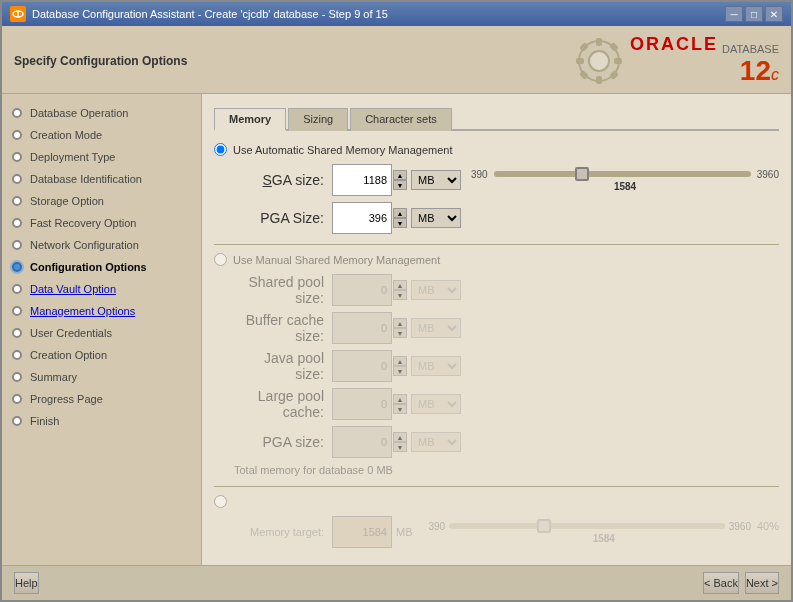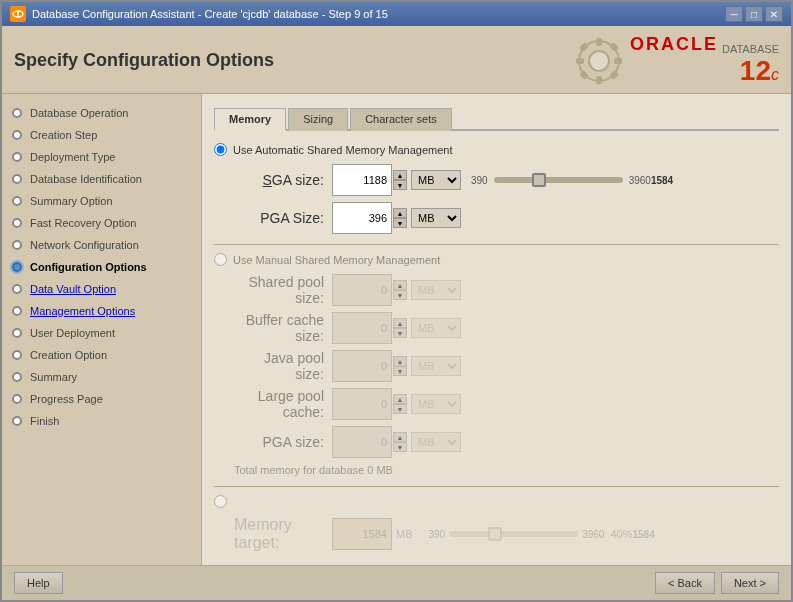--- a/index.html
+++ b/index.html
@@ -65,21 +65,21 @@
     .header-area {
       background: #d4c9b0;
       padding: 8px 12px 6px 12px;
       display: flex;
       align-items: center;
       justify-content: space-between;
       border-bottom: 1px solid #b0a888;
       flex-shrink: 0;
     }
     .header-title {
-      font-size: 18px;
+      font-size: 12px;
       font-weight: bold;
       color: #333;
     }
     .main-content {
       display: flex;
       flex: 1;
       overflow: hidden;
     }
     .sidebar {
       width: 200px;
@@ -241,47 +241,49 @@
       margin-left: 20px;
       margin-bottom: 8px;
     }
     .mem-slider-row {
       display: flex;
       align-items: center;
       margin-left: 20px;
     }
     .mem-slider-label {
       width: 90px;
-      font-size: 16px;
+      font-size: 11px;
       color: #999;
+      text-align: right;
       margin-right: 8px;
     }
     .footer {
       background: #c8c0a8;
       border-top: 1px solid #b0a888;
       padding: 6px 12px;
       display: flex;
       align-items: center;
       justify-content: space-between;
       flex-shrink: 0;
     }
     .footer-btn {
-      padding: 4px 12px;
+      padding: 4px 0;
       background: linear-gradient(to bottom, #d8d0c0, #c0b8a8);
       border: 1px solid #999;
       cursor: pointer;
       font-size: 11px;
       color: #333;
     }
     .footer-right {
       display: flex;
       gap: 6px;
     }
     .sga-slider-area {
       display: flex;
+      flex-direction: column;
       flex: 1;
       margin-left: 10px;
     }
     input[type="range"] {
       width: 100%;
       height: 6px;
       -webkit-appearance: none;
       background: #b0a888;
       border-radius: 3px;
       outline: none;
@@ -362,33 +364,33 @@
 
   <div class="main-content">
 
     <div class="sidebar">
       <div class="sidebar-item">
         <span class="sidebar-dot"></span>
         <span>Database Operation</span>
       </div>
       <div class="sidebar-item">
         <span class="sidebar-dot"></span>
-        <span>Creation Step</span>
+        <span>Creation Mode</span>
       </div>
       <div class="sidebar-item">
         <span class="sidebar-dot"></span>
         <span>Deployment Type</span>
       </div>
       <div class="sidebar-item">
         <span class="sidebar-dot"></span>
         <span>Database Identification</span>
       </div>
       <div class="sidebar-item">
         <span class="sidebar-dot"></span>
-        <span>Summary Option</span>
+        <span>Storage Option</span>
       </div>
       <div class="sidebar-item">
         <span class="sidebar-dot"></span>
         <span>Fast Recovery Option</span>
       </div>
       <div class="sidebar-item">
         <span class="sidebar-dot"></span>
         <span>Network Configuration</span>
       </div>
       <div class="sidebar-item bold-active">
@@ -398,21 +400,21 @@
       <div class="sidebar-item link">
         <span class="sidebar-dot"></span>
         <span>Data Vault Option</span>
       </div>
       <div class="sidebar-item link">
         <span class="sidebar-dot"></span>
         <span>Management Options</span>
       </div>
       <div class="sidebar-item">
         <span class="sidebar-dot"></span>
-        <span>User Deployment</span>
+        <span>User Credentials</span>
       </div>
       <div class="sidebar-item">
         <span class="sidebar-dot"></span>
         <span>Creation Option</span>
       </div>
       <div class="sidebar-item">
         <span class="sidebar-dot"></span>
         <span>Summary</span>
       </div>
       <div class="sidebar-item">

